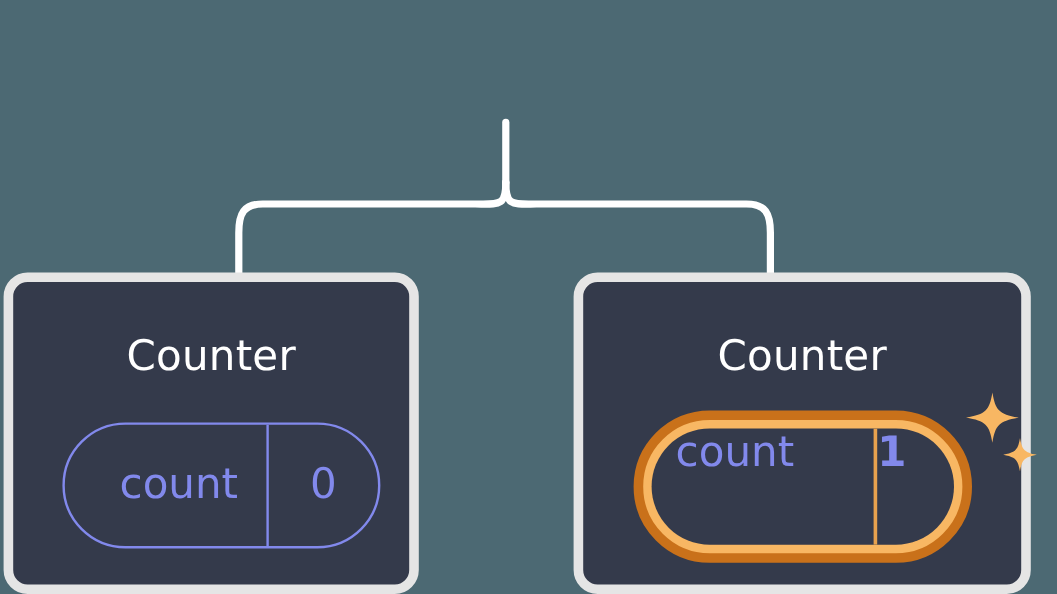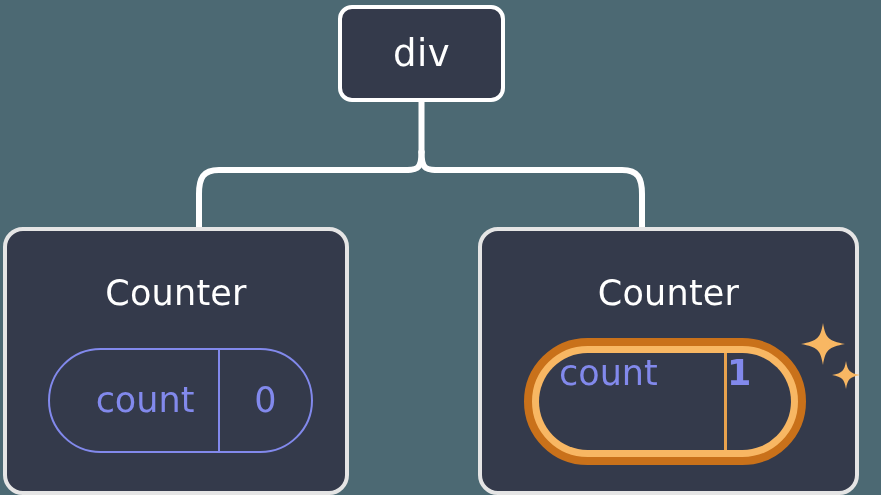--- a/index.html
+++ b/index.html
@@ -52,21 +52,21 @@
     color: #ffffff;
     font-size: 37px;
     font-weight: 400;
     letter-spacing: 0.5px;
     line-height: 1;
   }
 
   .card {
     position: absolute;
     background: #343a4b;
-    border: 4px solid #e5e5e5;
+    border: 8px solid #e5e5e5;
     border-radius: 20px;
     box-sizing: border-box;
   }
   #card-left {
     left: 3px;
     top: 227px;
     width: 346px;
     height: 268px;
   }
   #card-right {
@@ -183,23 +183,20 @@
     <g fill="none" stroke="#ffffff" stroke-width="6" stroke-linecap="round" stroke-linejoin="round">
 
       <path d="M421.5 102 L421.5 152"></path>
 
       <path d="M421.5 152 C 421.5 172, 416 170, 396 170 L 219 170 C 203 170, 199 178, 199 194 L 199 227"></path>
 
       <path d="M421.5 152 C 421.5 172, 427 170, 447 170 L 622 170 C 638 170, 642 178, 642 194 L 642 227"></path>
     </g>
   </svg>
 
-  <div class="node" id="node-div">
-    <span class="tag-label">div</span>
-  </div>
 
   <div class="card" id="card-left">
     <div class="card-title">Counter</div>
 
     <div class="pill" id="pill-left">
       <div class="pill-key">count</div>
       <div class="pill-val">0</div>
     </div>
   </div>
 

